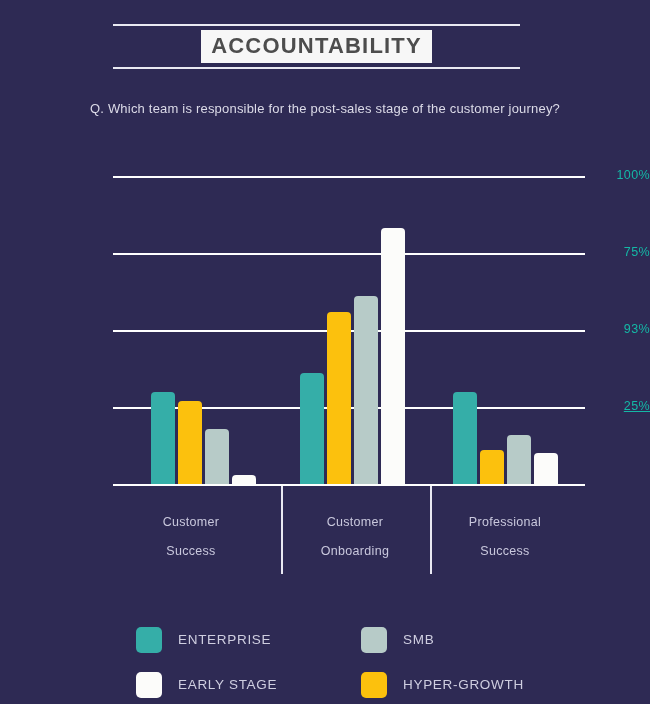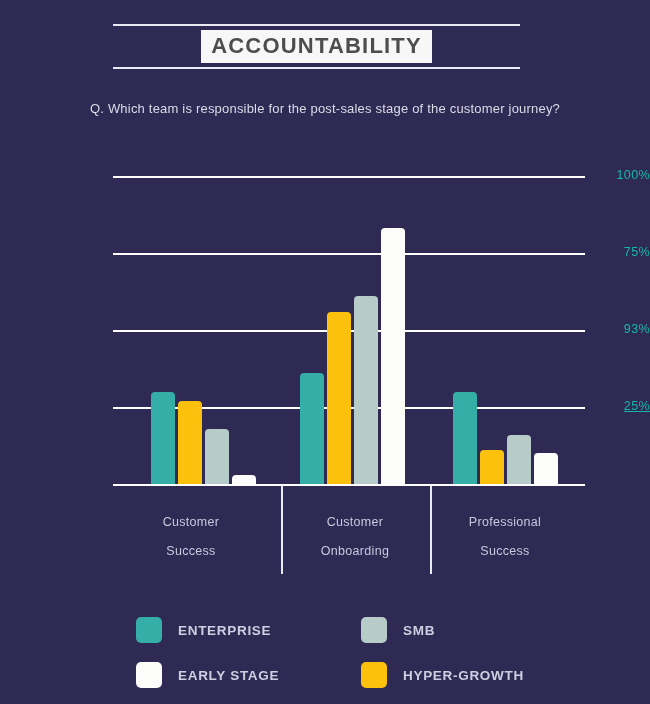--- a/index.html
+++ b/index.html
@@ -88,21 +88,21 @@
     text-align: center;
     color: #c9c8dd;
     font-size: 12.5px;
     letter-spacing: 0.3px;
     line-height: 29px;
   }
   .cat-label .l2 { display: block; }
 
   
   .legend { position: absolute; left: 136px; top: 617px; width: 460px; }
-  .legend-row { display: flex; align-items: flex-start; height: 45px; font-weight: bold; }
+  .legend-row { display: flex; align-items: center; height: 45px; }
   .legend-item { display: flex; align-items: center; width: 225px; }
   .swatch {
     width: 26px; height: 26px;
     border-radius: 5px;
     flex: 0 0 26px;
   }
   .legend-label {
     margin-left: 16px;
     color: #cfcee0;
     font-size: 13.5px;

